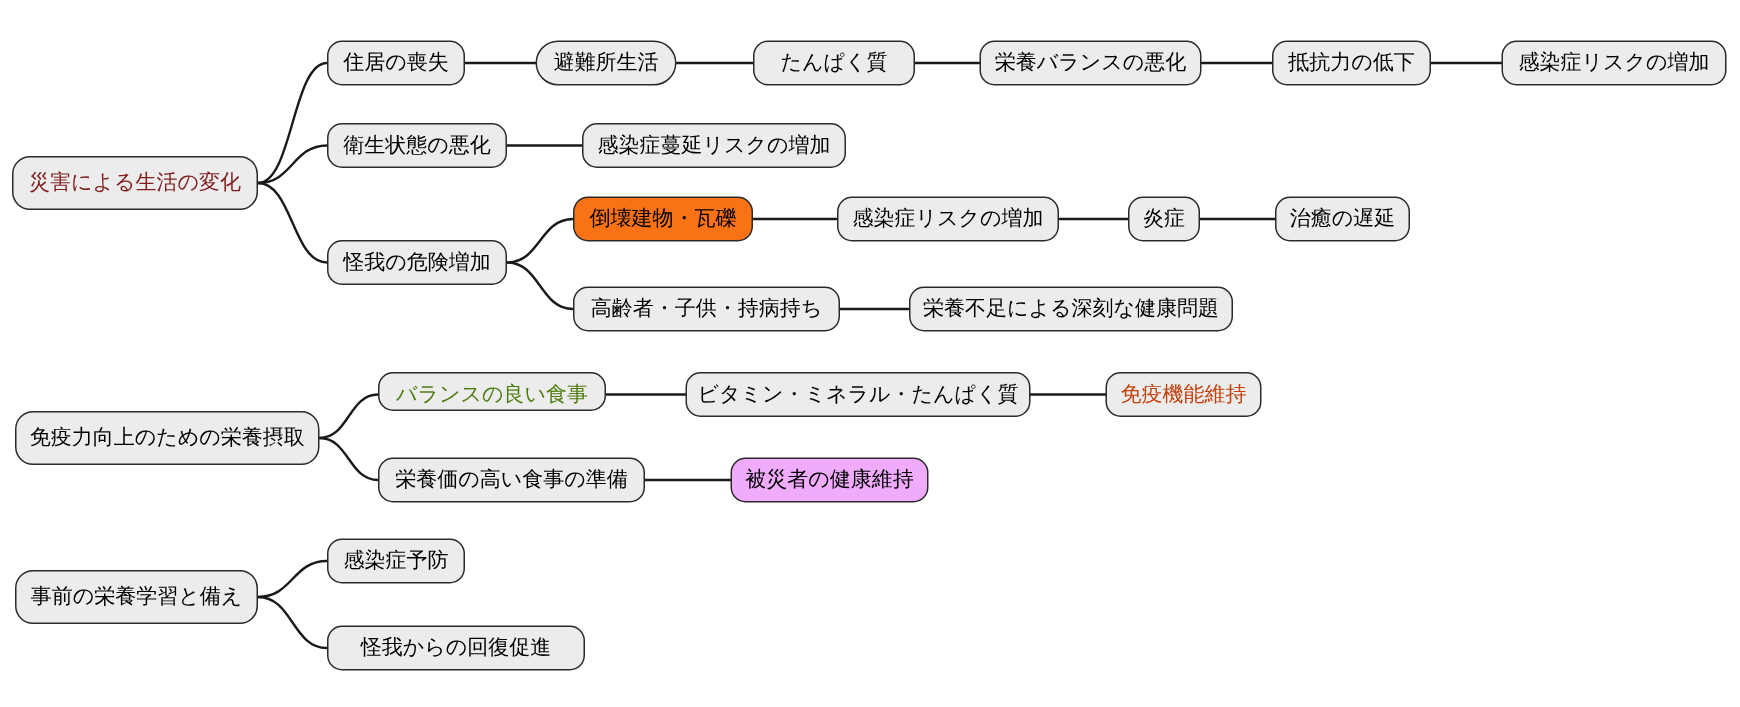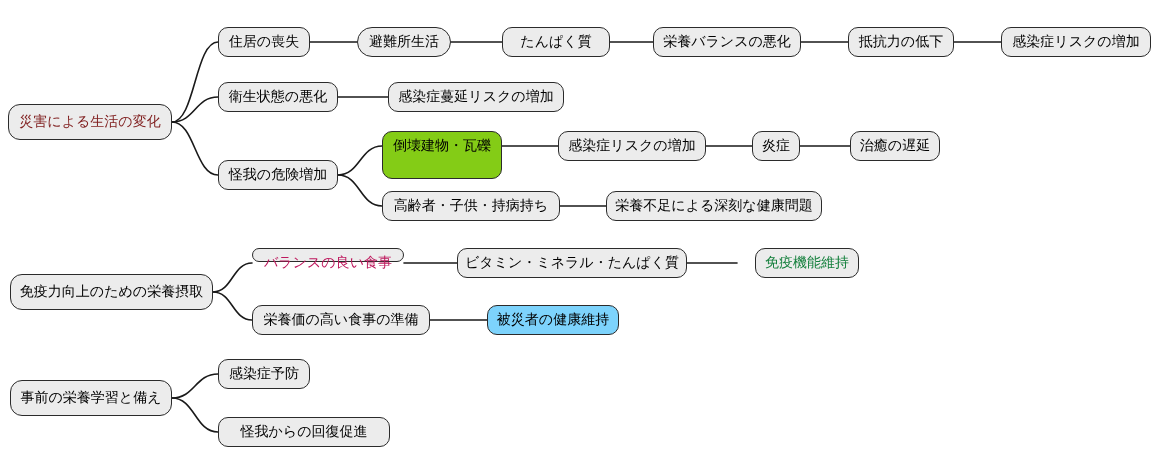--- a/index.html
+++ b/index.html
@@ -69,28 +69,28 @@
 <div class="node root" style="left: 8px; top: 104px; width: 164px; height: 36px; line-height: 33px; background: rgb(236, 236, 236); border-color: rgb(43, 43, 43); color: #7f1d1d;">災害による生活の変化</div>
     <div class="node" style="left: 218px; top: 27px; width: 92px; height: 30px; line-height: 27px; background: rgb(236, 236, 236); border-color: rgb(43, 43, 43); color: rgb(0, 0, 0);">住居の喪失</div>
     <div class="node" style="left: 357px; top: 27px; width: 94px; height: 30px; line-height: 27px; background: rgb(236, 236, 236); border-color: rgb(43, 43, 43); color: rgb(0, 0, 0); border-radius: 15px;">避難所生活</div>
     <div class="node" style="left: 502px; top: 27px; width: 108px; height: 30px; line-height: 27px; background: rgb(236, 236, 236); border-color: rgb(43, 43, 43); color: rgb(0, 0, 0);">たんぱく質</div>
     <div class="node" style="left: 653px; top: 27px; width: 148px; height: 30px; line-height: 27px; background: rgb(236, 236, 236); border-color: rgb(43, 43, 43); color: rgb(0, 0, 0);">栄養バランスの悪化</div>
     <div class="node" style="left: 848px; top: 27px; width: 106px; height: 30px; line-height: 27px; background: rgb(236, 236, 236); border-color: rgb(43, 43, 43); color: rgb(0, 0, 0);">抵抗力の低下</div>
     <div class="node" style="left: 1001px; top: 27px; width: 150px; height: 30px; line-height: 27px; background: rgb(236, 236, 236); border-color: rgb(43, 43, 43); color: rgb(0, 0, 0);">感染症リスクの増加</div>
     <div class="node" style="left: 218px; top: 82px; width: 120px; height: 30px; line-height: 27px; background: rgb(236, 236, 236); border-color: rgb(43, 43, 43); color: rgb(0, 0, 0);">衛生状態の悪化</div>
     <div class="node" style="left: 388px; top: 82px; width: 176px; height: 30px; line-height: 27px; background: rgb(236, 236, 236); border-color: rgb(43, 43, 43); color: rgb(0, 0, 0);">感染症蔓延リスクの増加</div>
     <div class="node" style="left: 218px; top: 160px; width: 120px; height: 30px; line-height: 27px; background: rgb(236, 236, 236); border-color: rgb(43, 43, 43); color: rgb(0, 0, 0);">怪我の危険増加</div>
-    <div class="node" style="left: 382px; top: 131px; width: 120px; height: 48px; line-height: 27px; background: #84cc16; border-color: rgb(43, 43, 43); color: rgb(0, 0, 0);">倒壊建物・瓦礫</div>
+    <div class="node" style="left: 382px; top: 131px; width: 120px; height: 30px; line-height: 27px; background: #f97316; border-color: rgb(43, 43, 43); color: rgb(0, 0, 0);">倒壊建物・瓦礫</div>
     <div class="node" style="left: 558px; top: 131px; width: 148px; height: 30px; line-height: 27px; background: rgb(236, 236, 236); border-color: rgb(43, 43, 43); color: rgb(0, 0, 0);">感染症リスクの増加</div>
     <div class="node" style="left: 752px; top: 131px; width: 48px; height: 30px; line-height: 27px; background: rgb(236, 236, 236); border-color: rgb(43, 43, 43); color: rgb(0, 0, 0);">炎症</div>
     <div class="node" style="left: 850px; top: 131px; width: 90px; height: 30px; line-height: 27px; background: rgb(236, 236, 236); border-color: rgb(43, 43, 43); color: rgb(0, 0, 0);">治癒の遅延</div>
     <div class="node" style="left: 382px; top: 191px; width: 178px; height: 30px; line-height: 27px; background: rgb(236, 236, 236); border-color: rgb(43, 43, 43); color: rgb(0, 0, 0);">高齢者・子供・持病持ち</div>
     <div class="node" style="left: 606px; top: 191px; width: 216px; height: 30px; line-height: 27px; background: rgb(236, 236, 236); border-color: rgb(43, 43, 43); color: rgb(0, 0, 0);">栄養不足による深刻な健康問題</div>
     <div class="node root" style="left: 10px; top: 274px; width: 203px; height: 36px; line-height: 33px; background: rgb(236, 236, 236); border-color: rgb(43, 43, 43); color: rgb(0, 0, 0);">免疫力向上のための栄養摂取</div>
-    <div class="node" style="left: 252px; top: 248px; width: 152px; height: 14px; line-height: 27px; background: rgb(236, 236, 236); border-color: rgb(43, 43, 43); color: #be185d;">バランスの良い食事</div>
+    <div class="node" style="left: 252px; top: 248px; width: 152px; height: 26px; line-height: 27px; background: rgb(236, 236, 236); border-color: rgb(43, 43, 43); color: #4d7c0f;">バランスの良い食事</div>
     <div class="node" style="left: 457px; top: 248px; width: 230px; height: 30px; line-height: 27px; background: rgb(236, 236, 236); border-color: rgb(43, 43, 43); color: rgb(0, 0, 0);">ビタミン・ミネラル・たんぱく質</div>
-    <div class="node" style="left: 737px; top: 248px; width: 104px; height: 30px; line-height: 27px; background: rgb(236, 236, 236); border-color: rgb(43, 43, 43); color: #15803d; margin-left: 18px;">免疫機能維持</div>
+    <div class="node" style="left: 737px; top: 248px; width: 104px; height: 30px; line-height: 27px; background: rgb(236, 236, 236); border-color: rgb(43, 43, 43); color: #c2410c;">免疫機能維持</div>
     <div class="node" style="left: 252px; top: 305px; width: 178px; height: 30px; line-height: 27px; background: rgb(236, 236, 236); border-color: rgb(43, 43, 43); color: rgb(0, 0, 0);">栄養価の高い食事の準備</div>
-    <div class="node" style="left: 487px; top: 305px; width: 132px; height: 30px; line-height: 27px; background: #7dd3fc; border-color: rgb(43, 43, 43); color: rgb(0, 0, 0);">被災者の健康維持</div>
+    <div class="node" style="left: 487px; top: 305px; width: 132px; height: 30px; line-height: 27px; background: #f0abfc; border-color: rgb(43, 43, 43); color: rgb(0, 0, 0);">被災者の健康維持</div>
     <div class="node root" style="left: 10px; top: 380px; width: 162px; height: 36px; line-height: 33px; background: rgb(236, 236, 236); border-color: rgb(43, 43, 43); color: rgb(0, 0, 0);">事前の栄養学習と備え</div>
     <div class="node" style="left: 218px; top: 359px; width: 92px; height: 30px; line-height: 27px; background: rgb(236, 236, 236); border-color: rgb(43, 43, 43); color: rgb(0, 0, 0);">感染症予防</div>
     <div class="node" style="left: 218px; top: 417px; width: 172px; height: 30px; line-height: 27px; background: rgb(236, 236, 236); border-color: rgb(43, 43, 43); color: rgb(0, 0, 0);">怪我からの回復促進</div>
   </div>
 
 </body></html>

